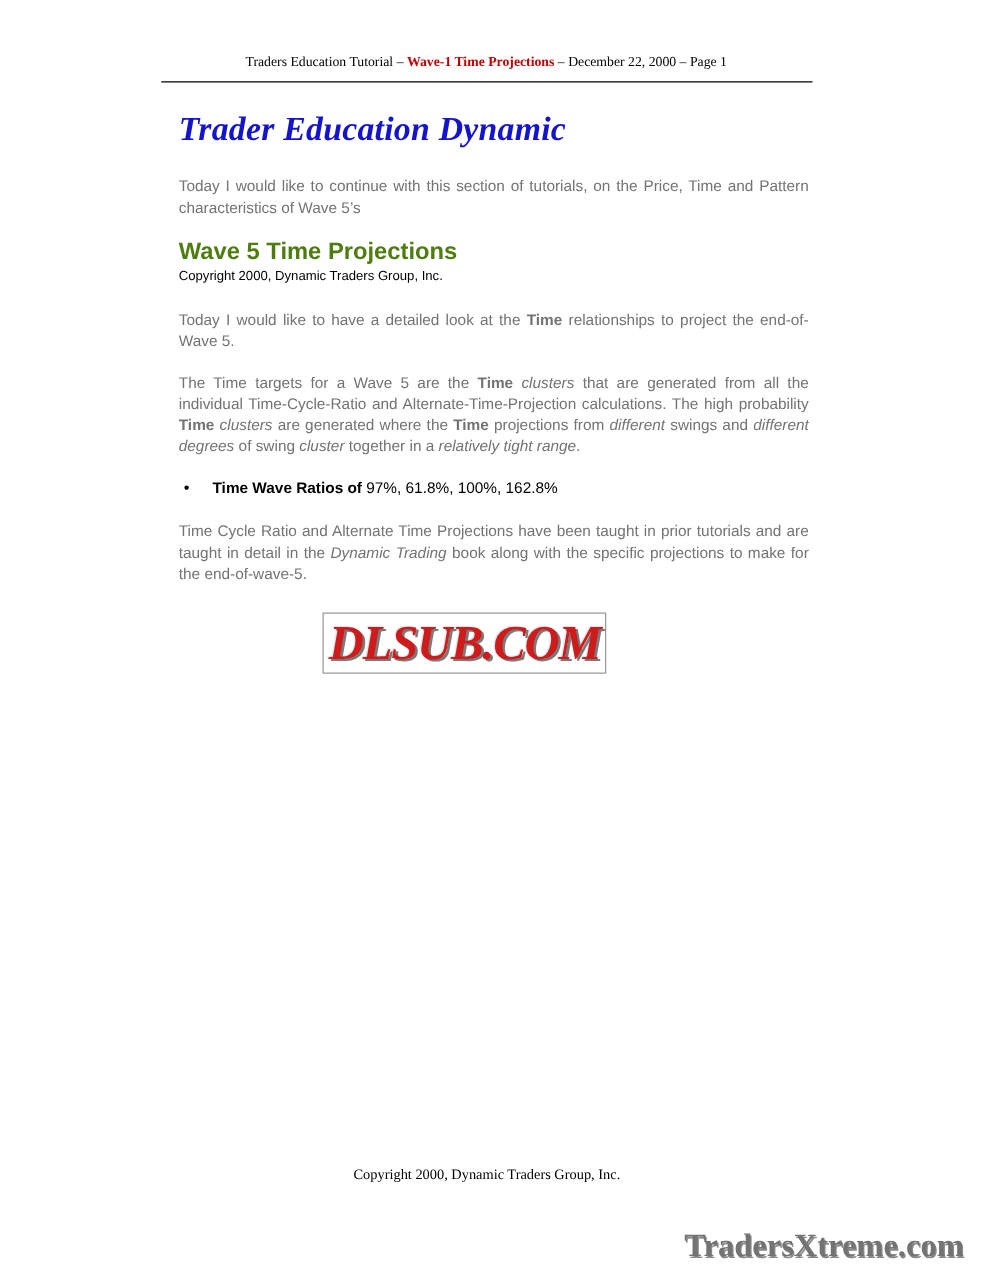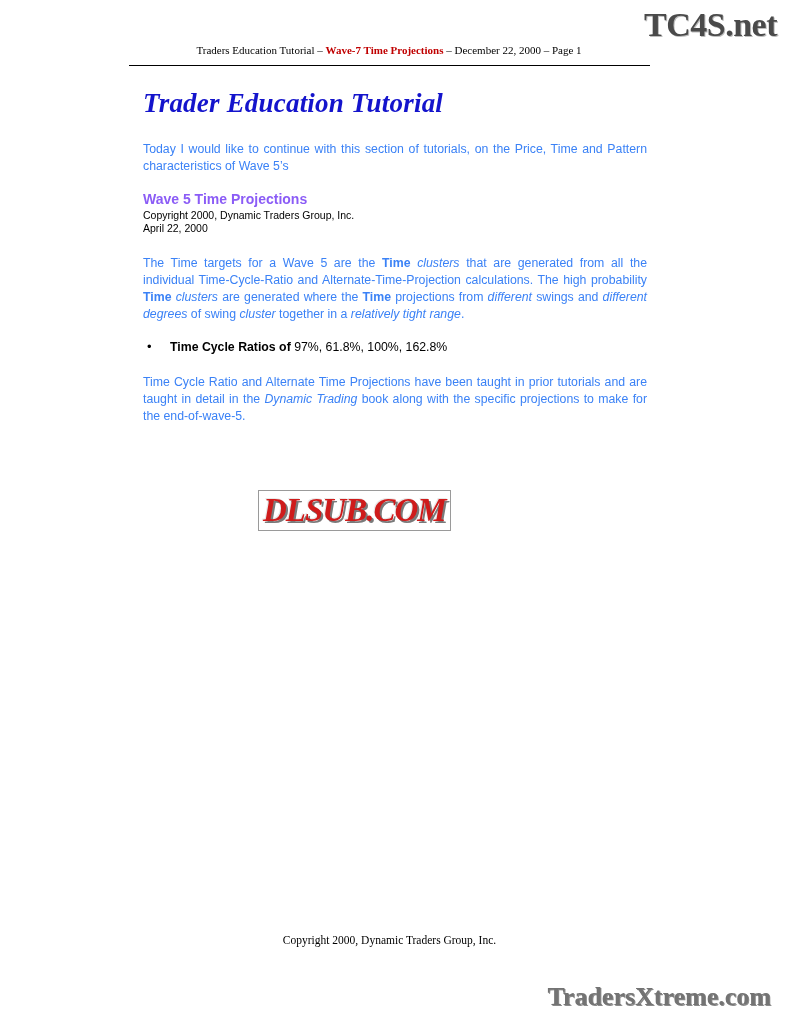--- a/index.html
+++ b/index.html
@@ -79,29 +79,29 @@
     color: #1414cc;
     letter-spacing: 0.2px;
   }
 
   p.body-text {
     margin: 0 0 16px 0;
     font-family: "Liberation Sans", sans-serif;
     font-size: 12.3px;
     line-height: 1.38;
     text-align: justify;
-    color: #3b82f6;
+    color: #737373;
   }
 
   h2.section-title {
     margin: 0 0 2px 0;
     font-family: "Liberation Sans", sans-serif;
-    font-size: 14px;
-    font-weight: bold;
-    color: #8b5cf6;
+    font-size: 19px;
+    font-weight: bold;
+    color: #4d7c0f;
   }
 
   .copyline {
     margin: 0;
     font-family: "Liberation Sans", sans-serif;
     font-size: 10.5px;
     line-height: 1.25;
     color: #000000;
   }
   .copyblock {
@@ -131,21 +131,21 @@
 
   b, strong { font-weight: bold; }
   i, em { font-style: italic; }
 
   
   .dlsub-watermark {
     position: absolute;
     left: 258px;
     top: 490px;
     font-family: "Liberation Serif", serif;
-    font-size: 33px;
+    font-size: 39px;
     font-weight: bold;
     font-style: italic;
     color: #cf1b1b;
     letter-spacing: -1px;
     text-shadow: 2px 2px 0 #7a7a7a, -1px -1px 0 #e8e8e8;
     padding: 1px 4px;
     background: linear-gradient(180deg, rgba(255,255,255,0.55), rgba(255,255,255,0.15));
     border: 1px solid #9a9a9a;
     white-space: nowrap;
   }
@@ -172,45 +172,44 @@
     color: #737373;
     text-shadow: 1px 1px 0 #8a8a8a;
     white-space: nowrap;
   }
 </style>
 </head>
 <body>
 
 <div class="page">
 
-  <div class="site-watermark">TC4S.net</div>
 
   <div class="doc-header">
-    <span>Traders Education Tutorial – </span><span class="hdr-em">Wave-7 Time Projections</span><span> – December 22, 2000 – Page 1</span>
+    <span>Traders Education Tutorial – </span><span class="hdr-em">Wave-1 Time Projections</span><span> – December 22, 2000 – Page 1</span>
   </div>
   <div class="header-rule"></div>
 
   <div class="content">
 
-    <h1 class="doc-title">Trader Education Tutorial</h1>
+    <h1 class="doc-title">Trader Education Dynamic</h1>
 
     <p class="body-text">Today I would like to continue with this section of tutorials, on the Price, Time and Pattern characteristics of Wave 5’s</p>
 
     <h2 class="section-title">Wave 5 Time Projections</h2>
     <div class="copyblock">
       <p class="copyline">Copyright 2000, Dynamic Traders Group, Inc.</p>
-      <p class="copyline">April 22, 2000</p>
     </div>
 
+    <p class="body-text"><span>Today I would like to  have a detailed look at the </span><b>Time</b><span> relationships to project the end-of-Wave 5.</span></p>
 
     <p class="body-text"><span>The Time targets for a Wave 5 are the </span><b>Time</b><span> </span><i>clusters</i><span> that are generated from all the individual Time-Cycle-Ratio and Alternate-Time-Projection calculations. The high probability </span><b>Time</b><span> </span><i>clusters</i><span> are generated where the </span><b>Time</b><span> projections from </span><i>different</i><span> swings and </span><i>different degrees</i><span> of swing </span><i>cluster</i><span> together in a </span><i>relatively tight range</i><span>.</span></p>
 
 
     <ul class="bullets">
-      <li><b>Time Cycle Ratios of </b><span>97%, 61.8%, 100%, 162.8%</span></li>
+      <li><b>Time Wave Ratios of </b><span>97%, 61.8%, 100%, 162.8%</span></li>
     </ul>
 
     <p class="body-text"><span>Time Cycle Ratio and Alternate Time Projections have been taught in prior tutorials and are taught in detail in the </span><i>Dynamic Trading</i><span> book along with the specific projections to make for the end-of-wave-5.</span></p>
 
 
   </div>
 
   <div class="dlsub-watermark">DLSUB.COM</div>
 
   <div class="doc-footer">Copyright 2000, Dynamic Traders Group, Inc.</div>

